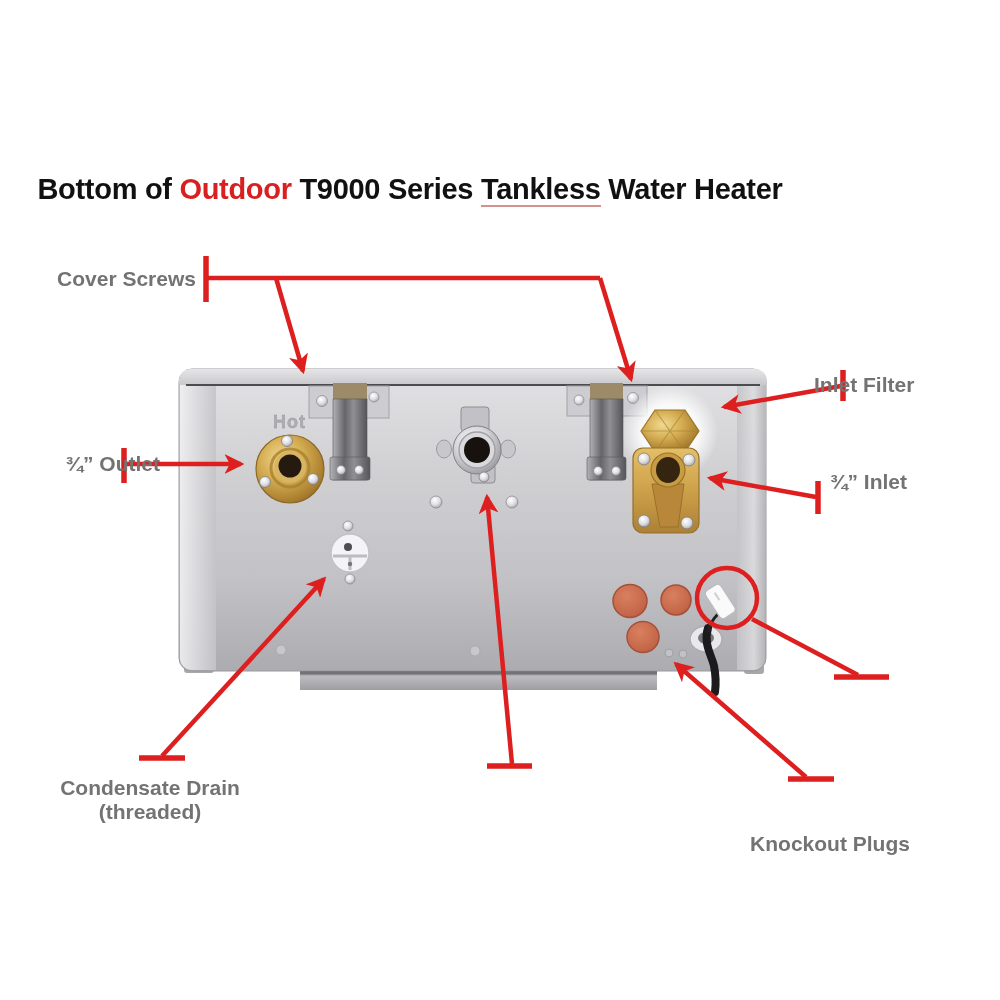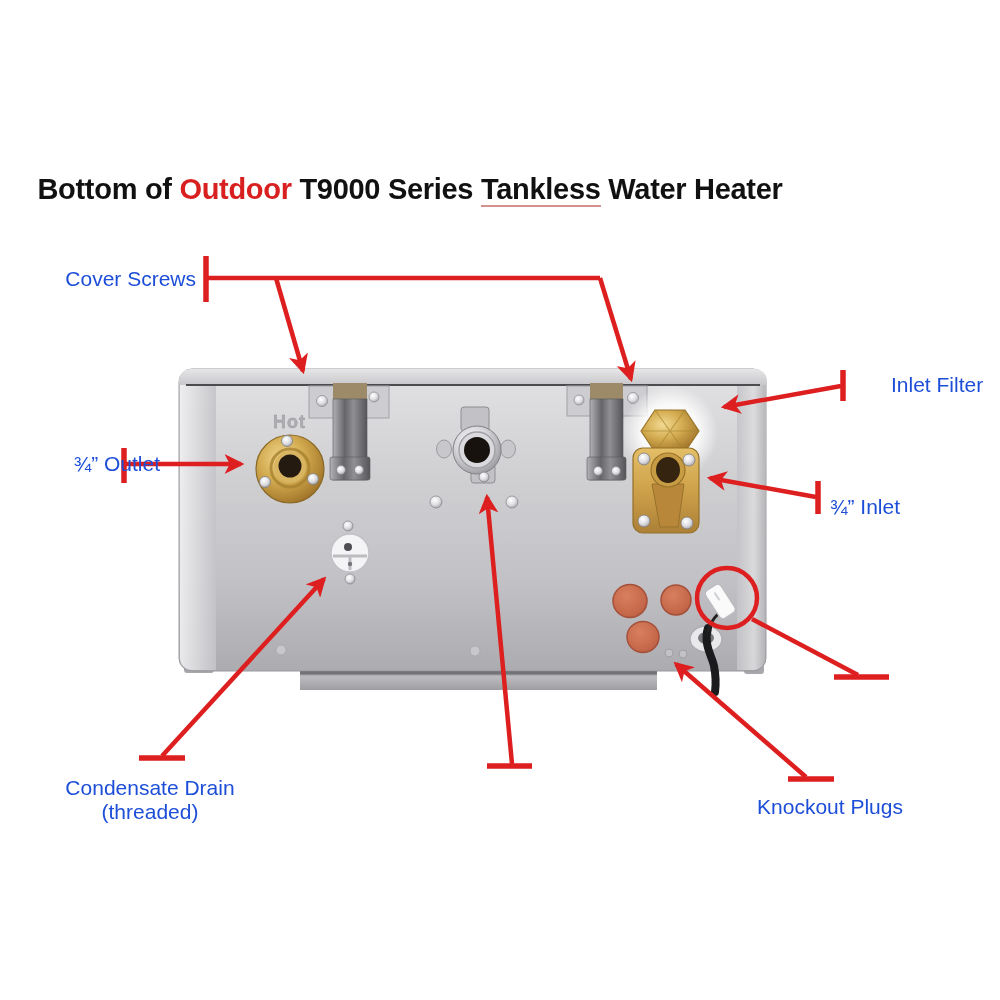--- a/index.html
+++ b/index.html
@@ -3,21 +3,21 @@
 <meta charset="utf-8">
 <style>
   html,body{margin:0;padding:0;background:#ffffff;width:1000px;height:1000px;overflow:hidden;
     font-family:"Liberation Sans",sans-serif;}
   .stage{position:relative;width:1000px;height:1000px;background:#fff;}
   svg.diagram{position:absolute;left:0;top:0;}
   .title{position:absolute;left:0;top:173px;width:820px;text-align:center;
     font-size:29px;font-weight:700;color:#111;letter-spacing:-0.3px;white-space:nowrap;}
   .title .hl{color:#d92020;}
   .title .ul{border-bottom:2px solid #d4918d;padding-bottom:0px;}
-  .lbl{position:absolute;font-weight:400;color:#1d4ed8;font-size:21px;line-height:24px;white-space:nowrap;}
+  .lbl{position:absolute;font-weight:700;color:#737373;font-size:21px;line-height:24px;white-space:nowrap;}
   .lbl.center{text-align:center;transform:translateX(-50%);}
   .lbl.right{text-align:right;transform:translateX(-100%);}
 </style>
 </head>
 <body>
 
 <div class="stage">
 
   <svg class="diagram" width="1000" height="1000" viewBox="0 0 1000 1000">
     <defs>
@@ -232,28 +232,28 @@
       <line x1="834" y1="677" x2="889" y2="677" stroke-width="5.5"></line>
     </g>
   </svg>
 
   <div class="title">
     <span>Bottom of </span><span class="hl">Outdoor</span><span> T9000 Series </span><span class="ul">Tankless</span><span> Water Heater</span>
   </div>
 
   <div class="lbl right" style="left:196px;top:267px;">Cover Screws</div>
 
-  <div class="lbl" style="left:891px;top:373px;">Inlet Filter</div>
+  <div class="lbl" style="left:814px;top:373px;">Inlet Filter</div>
 
   <div class="lbl right" style="left:112px;top:452px;margin-left:48px;">¾” Outlet</div>
 
-  <div class="lbl" style="left:830px;top:495px;">¾” Inlet</div>
+  <div class="lbl" style="left:830px;top:470px;">¾” Inlet</div>
 
   <div class="lbl center" style="left:150px;top:776px;">
     <div>Condensate Drain</div>
     <div>(threaded)</div>
   </div>
 
 
-  <div class="lbl center" style="left:830px;top:795px;">Knockout Plugs</div>
+  <div class="lbl center" style="left:830px;top:832px;">Knockout Plugs</div>
 
 
 </div>
 
 </body></html>

